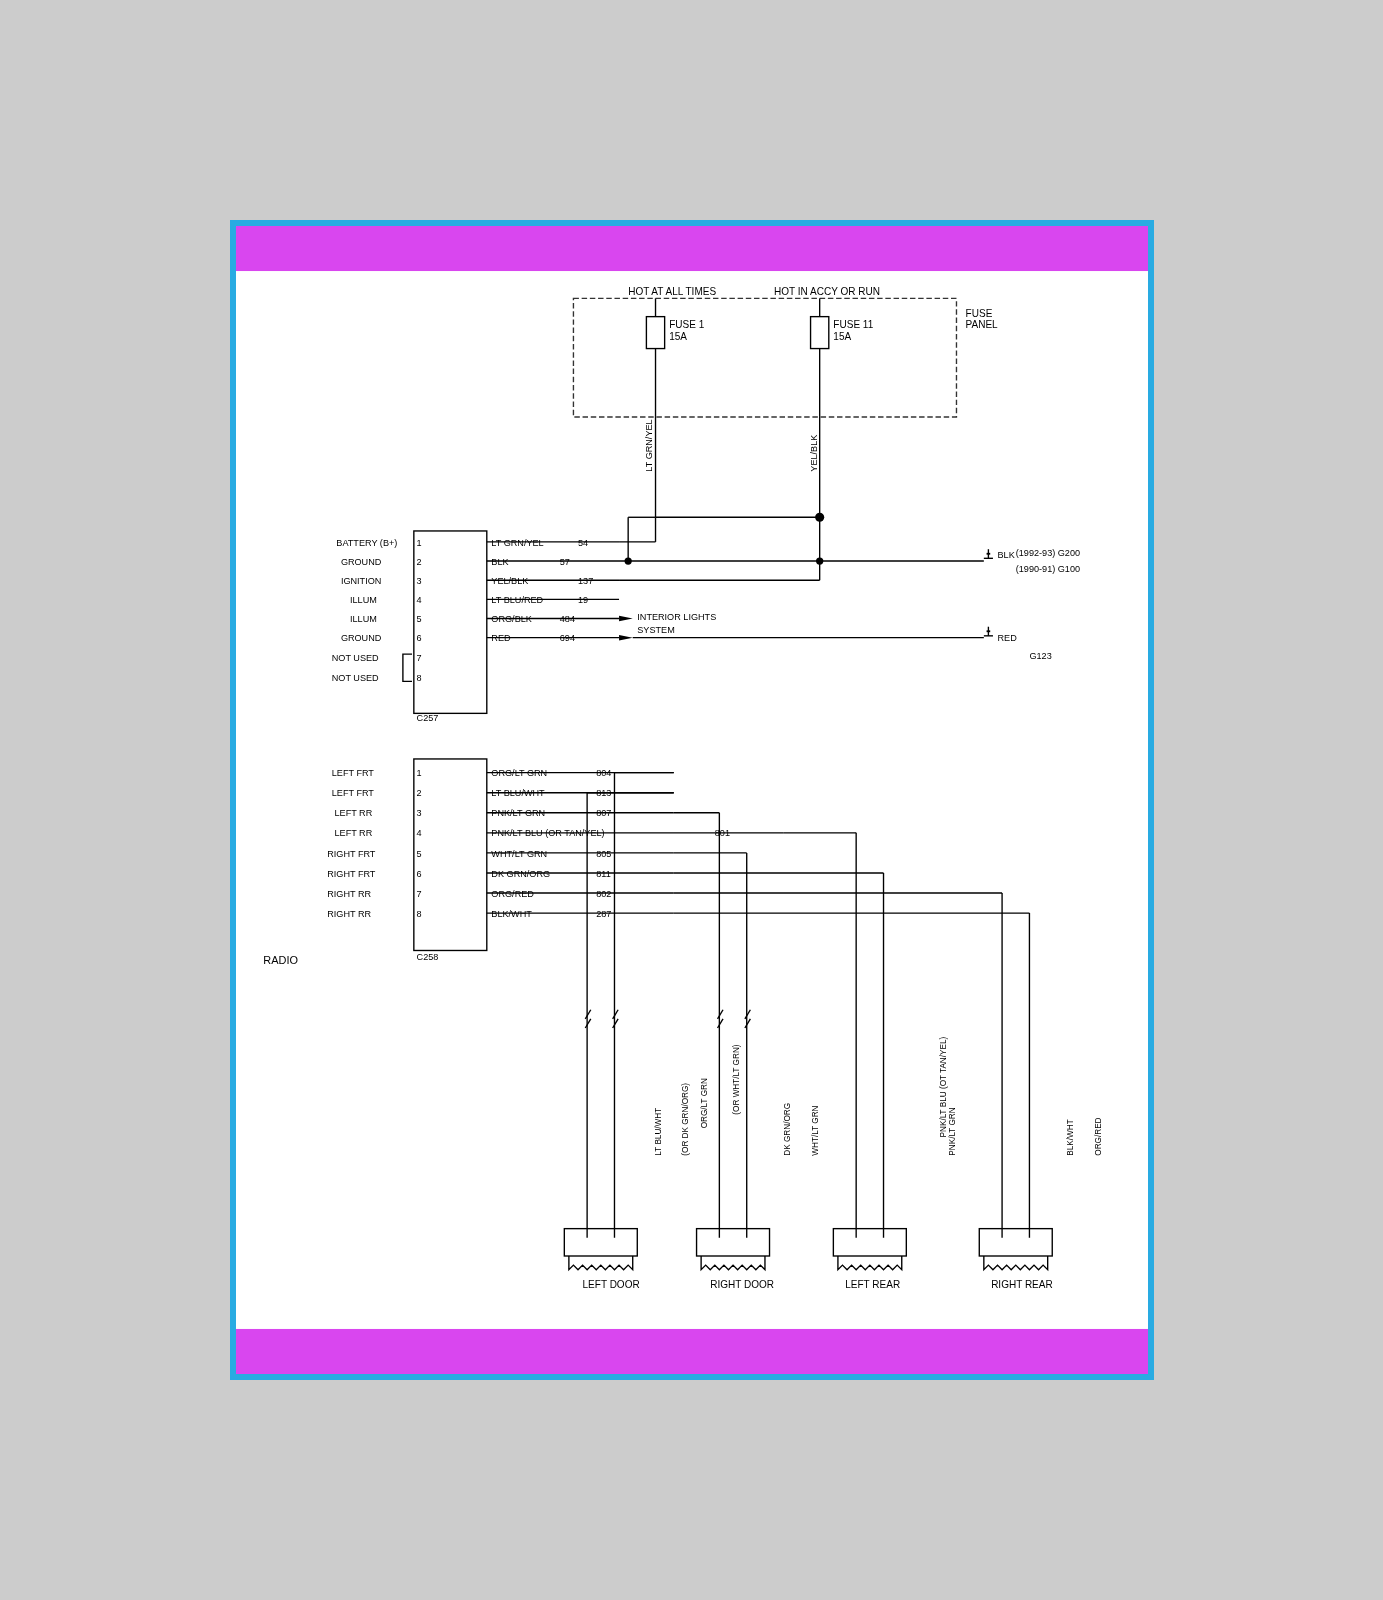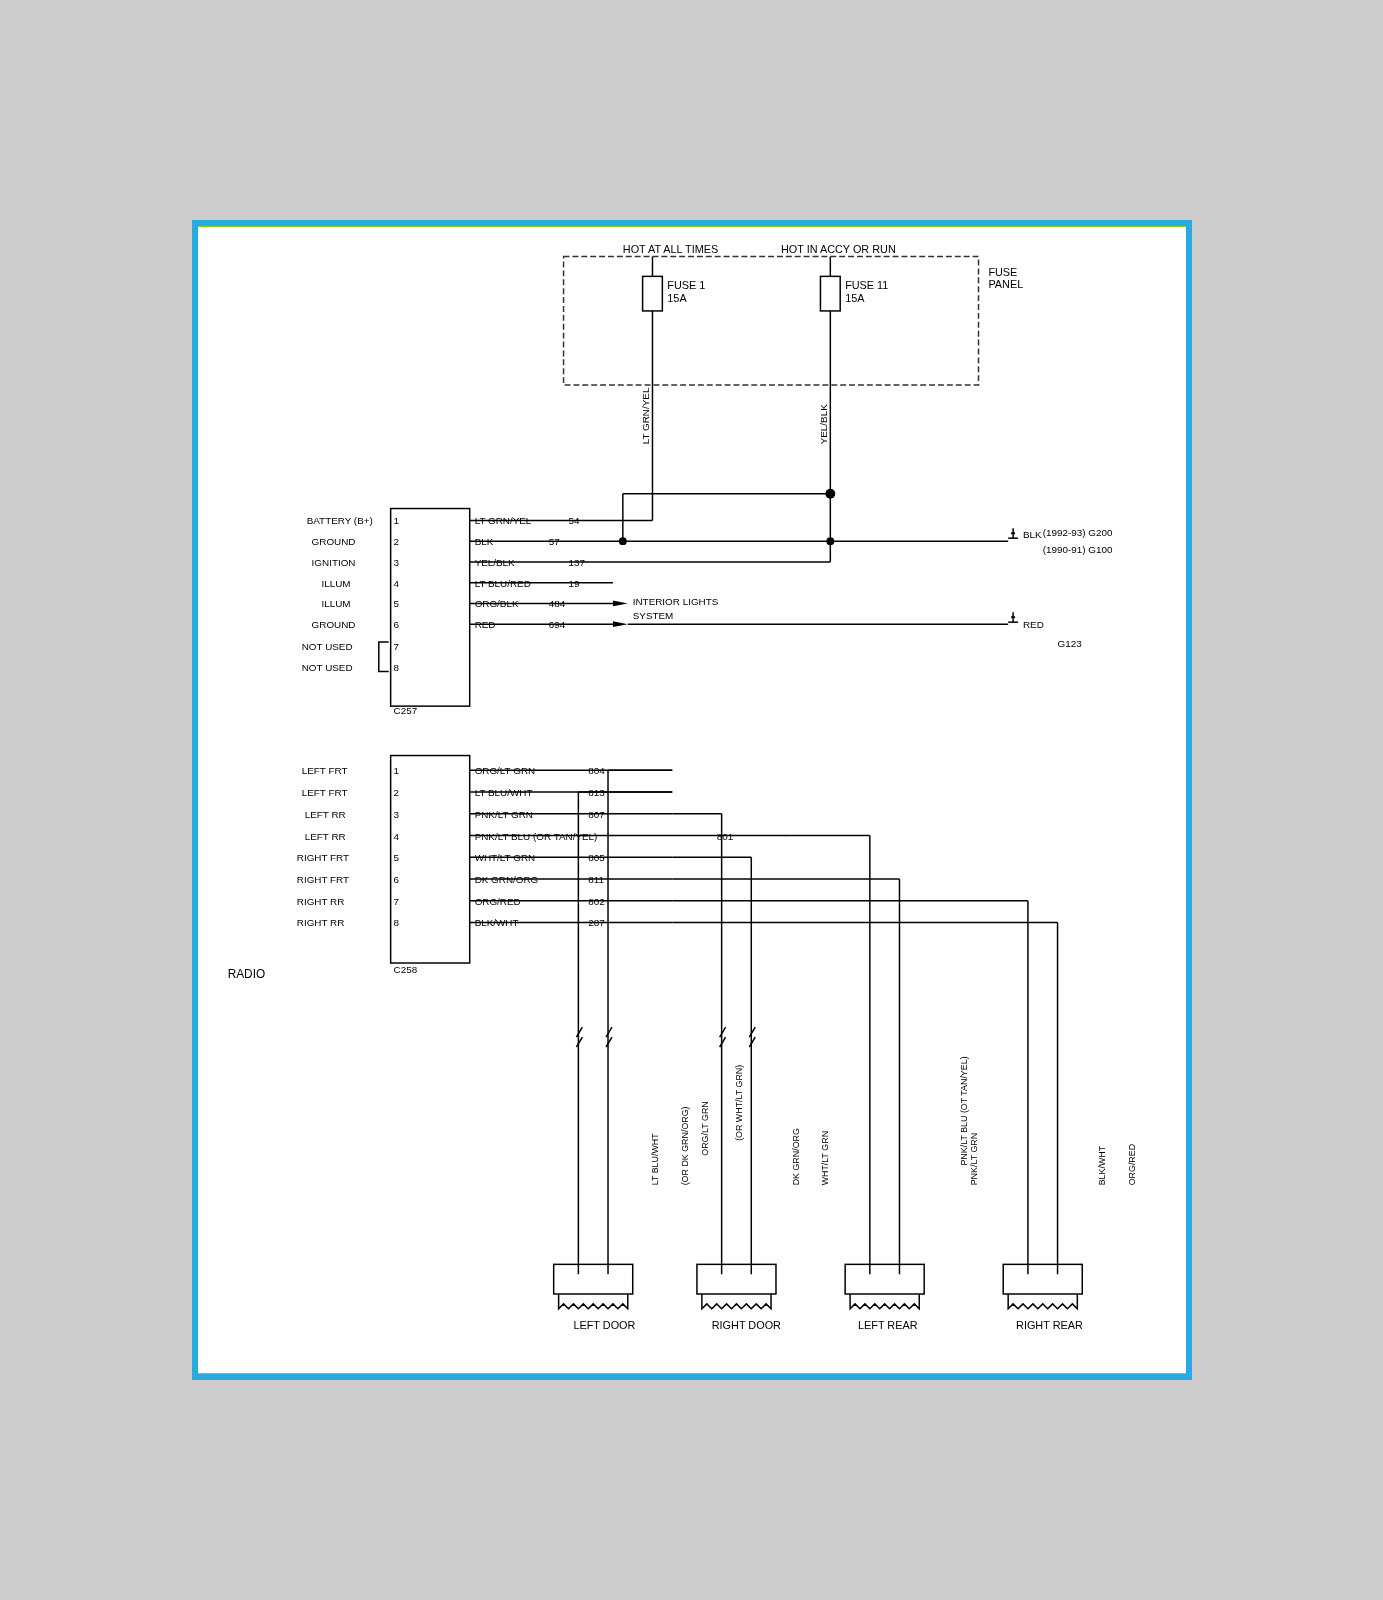--- a/index.html
+++ b/index.html
@@ -5,23 +5,23 @@
     * { margin: 0; padding: 0; box-sizing: border-box; }
     body {
       background: #ccc;
       display: flex;
       justify-content: center;
       align-items: center;
       min-height: 100vh;
       font-family: Arial, sans-serif;
     }
     .diagram-container {
-      width: 1000px;
+      width: 924px;
       height: 1160px;
-      background: #84cc16;
+      background: #d946ef;
       border: 6px solid #29abe2;
       position: relative;
       overflow: hidden;
     }
     svg {
       position: absolute;
       top: 0; left: 0;
       width: 100%;
       height: 100%;
     }

